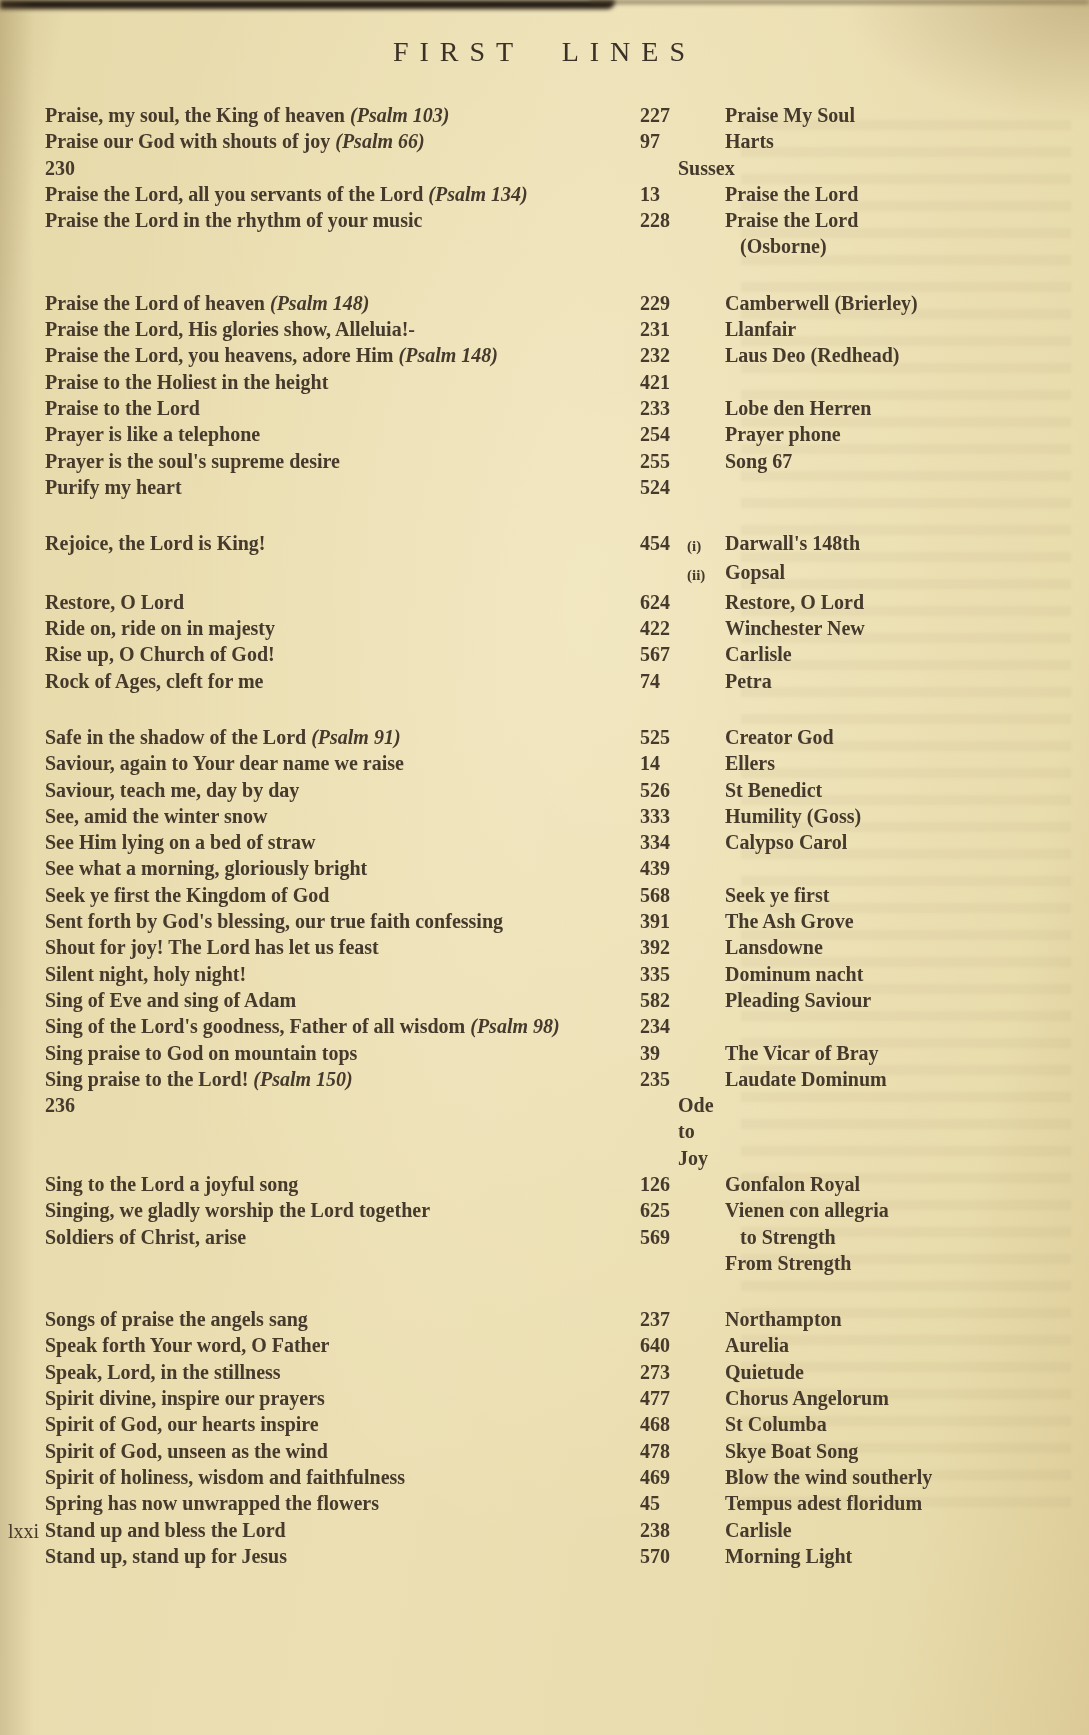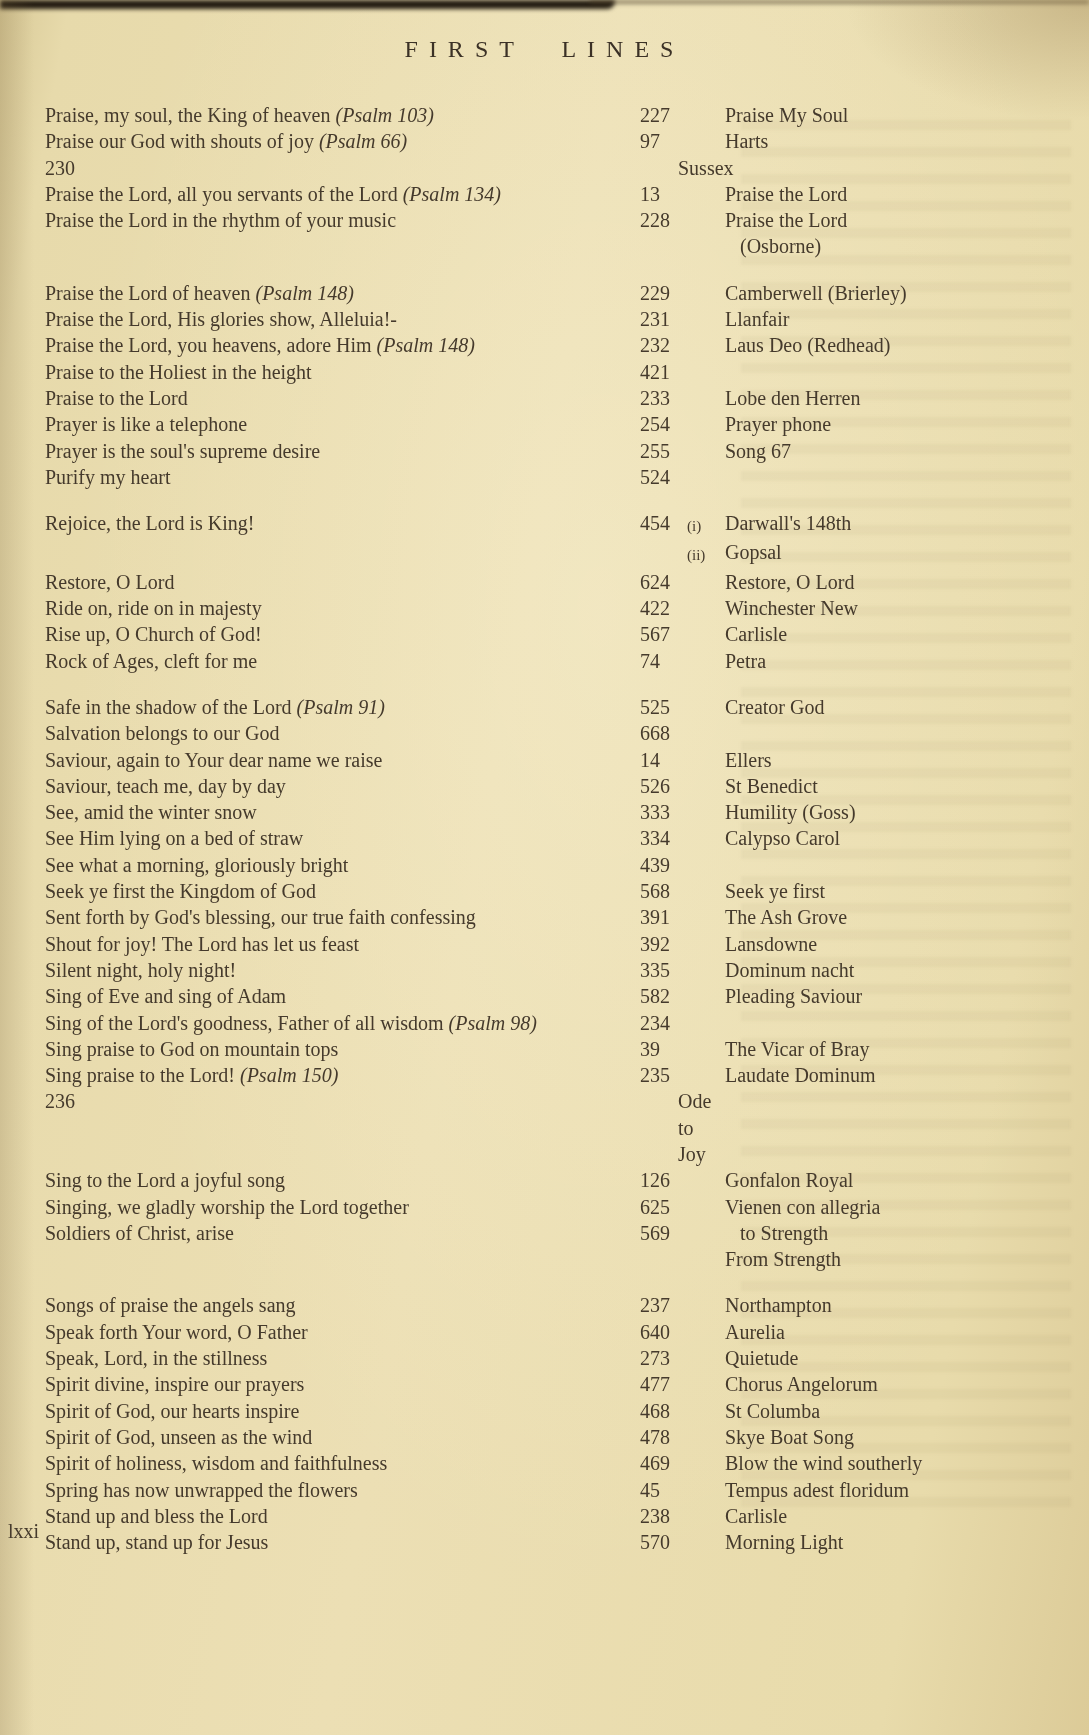--- a/index.html
+++ b/index.html
@@ -20,27 +20,27 @@
     background:rgba(70,56,34,.55); filter:blur(2px); }
   .corner-shade { position:absolute; top:0; right:0; width:240px; height:120px;
     background:radial-gradient(ellipse at 100% 0%, rgba(150,124,78,.38), rgba(150,124,78,0) 72%); }
   .left-shade { position:absolute; top:0; left:0; width:34px; height:100%;
     background:linear-gradient(90deg, rgba(120,98,58,.22), rgba(120,98,58,0)); }
   .bleed-ghost { position:absolute; right:18px; top:120px; width:330px; height:1390px;
     background:repeating-linear-gradient(180deg, rgba(120,100,60,.055) 0 10px, rgba(120,100,60,0) 10px 27px);
     filter:blur(1.6px); }
   
   .title { position:absolute; top:36px; left:0; width:100%; text-align:center;
-    font-size:24px; font-weight:400; letter-spacing:11px; word-spacing:20px;
+    font-size:28px; font-weight:400; letter-spacing:11px; word-spacing:20px;
     color:#3b3126; margin:0; }
   
   .content { position:absolute; left:45px; top:102px; width:1018px; }
   .entry { display:grid; grid-template-columns:595px 47px 1fr;
-    font-size:20px; line-height:26.3px; }
-  .entry.gap { margin-top:20px; }
+    font-size:20px; line-height:26.3px;font-weight:bold; }
+  .entry.gap { margin-top:30px; }
   .col-first { padding-right:8px; }
   .col-first .ref { font-style:italic; }
   .col-num { }
   .col-tunes { }
   .tune-line { display:flex; }
   .tune-label { width:38px; flex:0 0 38px; font-size:15px; padding-top:3px; }
   .tune-name { }
   .tune-line.indent .tune-name { padding-left:15px; }
   
   .folio { position:absolute; top:1520px; left:8px; width:100%; text-align:left;
@@ -239,25 +239,20 @@
         <span class="col-first"><span>Safe in the shadow of the Lord</span><i class="ref"> (Psalm 91)</i></span>
         <span class="col-num">525</span>
         <span class="col-tunes">
           <span class="tune-line">
             <span class="tune-label"></span>
             <span class="tune-name">Creator God</span>
           </span>
         </span>
       </div>
       <div class="entry">
-        <span class="col-first"><span>Salvation belongs to our God</span></span>
-        <span class="col-num">668</span>
-        <span class="col-tunes"></span>
-      </div>
-      <div class="entry">
         <span class="col-first"><span>Saviour, again to Your dear name we raise</span></span>
         <span class="col-num">14</span>
         <span class="col-tunes">
           <span class="tune-line">
             <span class="tune-label"></span>
             <span class="tune-name">Ellers</span>
           </span>
         </span>
       </div>
       <div class="entry">

